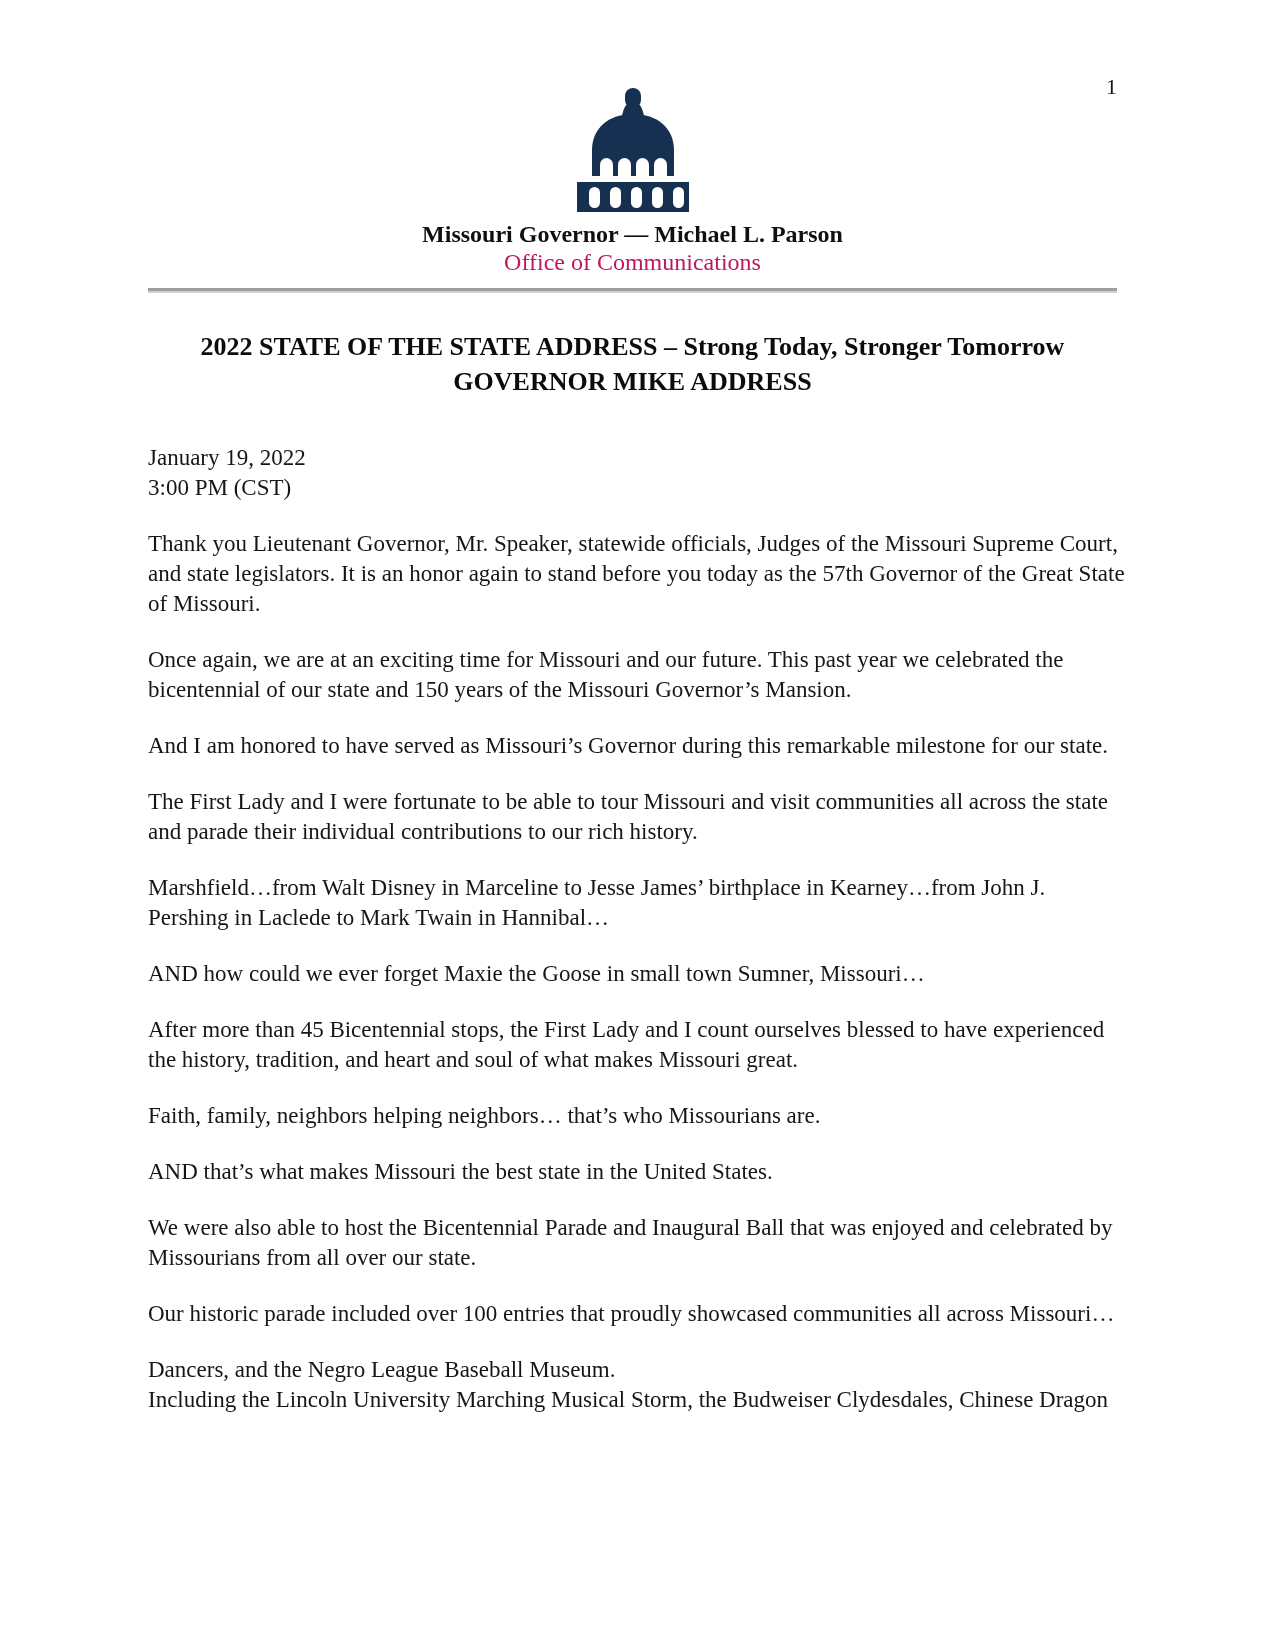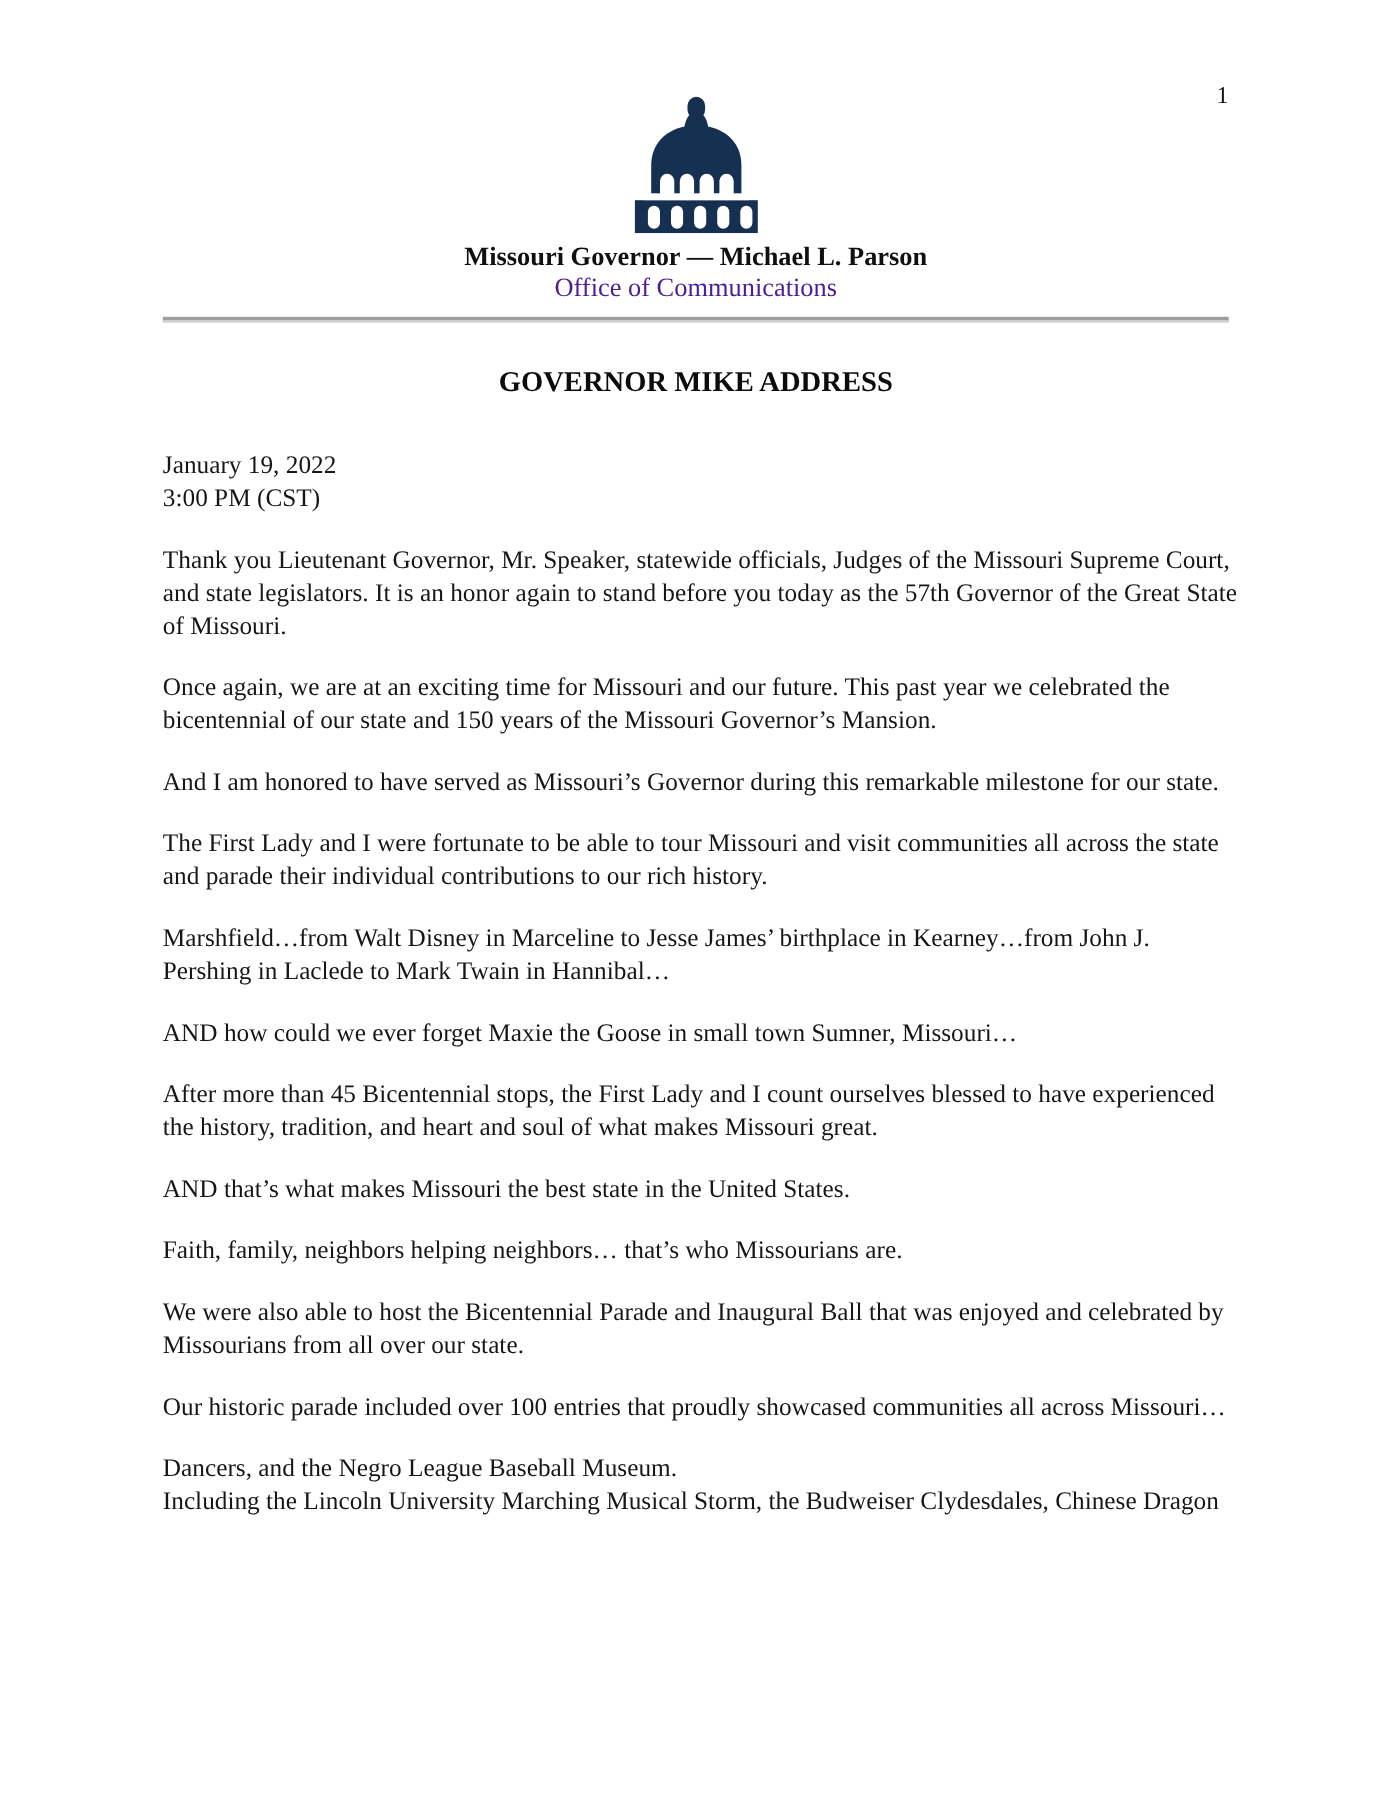--- a/index.html
+++ b/index.html
@@ -29,21 +29,21 @@
   }
   .org-name {
     font-size: 24px;
     font-weight: bold;
     line-height: 28px;
     color: #101010;
   }
   .org-dept {
     font-size: 24px;
     line-height: 28px;
-    color: #4c1d95;
+    color: #be185d;
   }
   .divider {
     margin: 12px 0 0 148px;
     width: 969px;
     height: 3px;
     background: #9e9e9e;
     border-bottom: 2px solid #d2d2d2;
   }
   .doc-title {
     margin-top: 36px;
@@ -89,20 +89,21 @@
       <rect x="96" y="101" width="11" height="21" rx="5.5"></rect>
     </g>
   </svg>
   <div class="org-name">Missouri Governor — Michael L. Parson</div>
   <div class="org-dept">Office of Communications</div>
 </div>
 
 <div class="divider"></div>
 
 <div class="doc-title">
+  <div class="line-t">2022 STATE OF THE STATE ADDRESS – Strong Today, Stronger Tomorrow</div>
   <div class="line-t">GOVERNOR MIKE ADDRESS</div>
 </div>
 
 <div class="body-text">
 
   <div class="para">
     <div class="line">January 19, 2022</div>
     <div class="line">3:00 PM (CST)</div>
   </div>
 
@@ -134,25 +135,25 @@
   <div class="para">
     <div class="line">AND how could we ever forget Maxie the Goose in small town Sumner, Missouri…</div>
   </div>
 
   <div class="para">
     <div class="line">After more than 45 Bicentennial stops, the First Lady and I count ourselves blessed to have experienced</div>
     <div class="line">the history, tradition, and heart and soul of what makes Missouri great.</div>
   </div>
 
   <div class="para">
-    <div class="line">AND that’s what makes Missouri the best state in the United States.</div>
+    <div class="line">Faith, family, neighbors helping neighbors… that’s who Missourians are.</div>
   </div>
 
   <div class="para">
-    <div class="line">Faith, family, neighbors helping neighbors… that’s who Missourians are.</div>
+    <div class="line">AND that’s what makes Missouri the best state in the United States.</div>
   </div>
 
   <div class="para">
     <div class="line">We were also able to host the Bicentennial Parade and Inaugural Ball that was enjoyed and celebrated by</div>
     <div class="line">Missourians from all over our state.</div>
   </div>
 
   <div class="para">
     <div class="line">Our historic parade included over 100 entries that proudly showcased communities all across Missouri…</div>
   </div>

